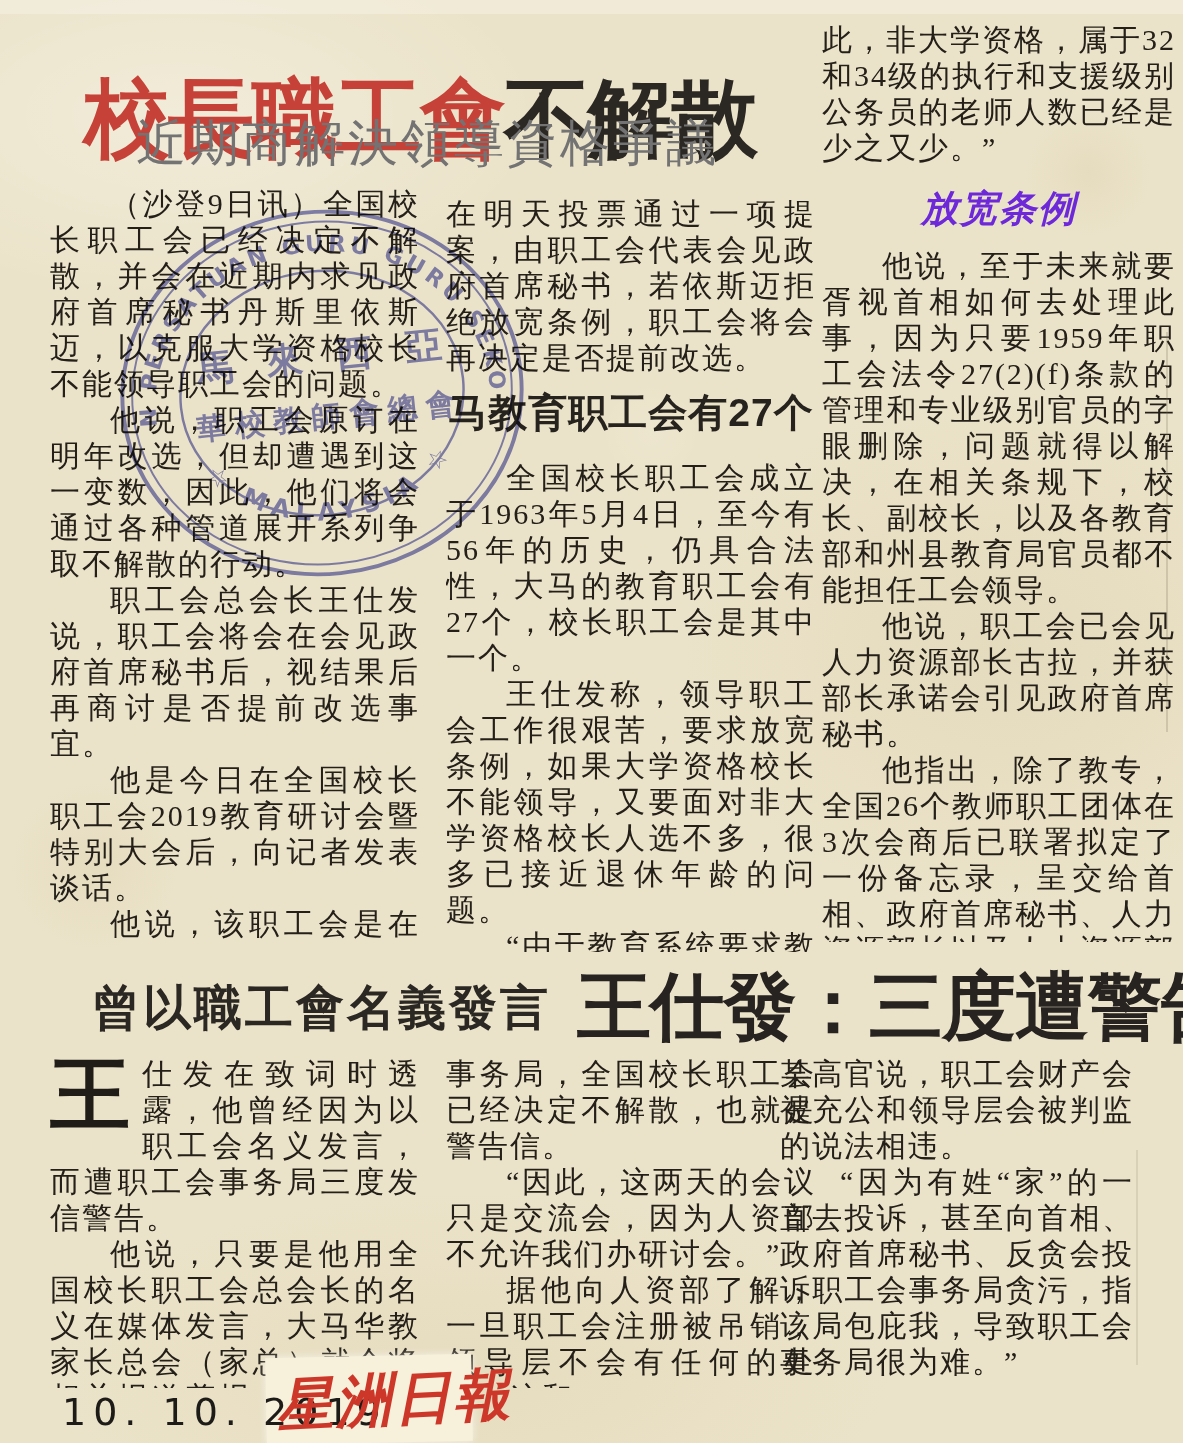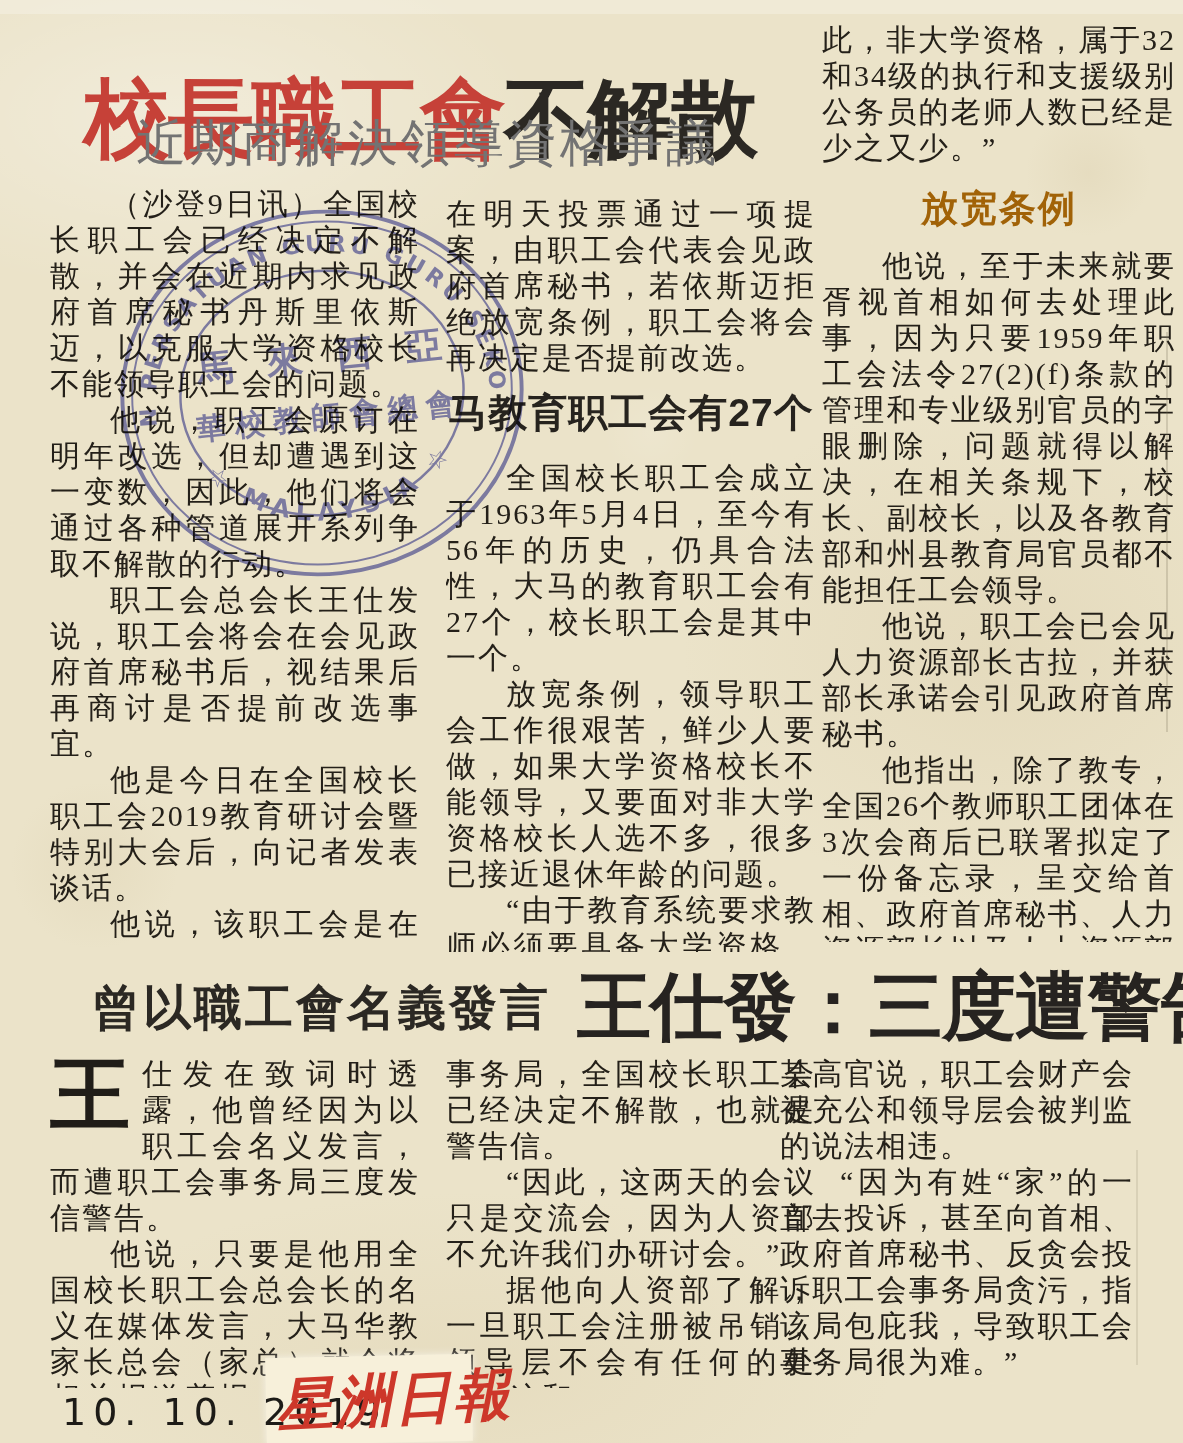--- a/index.html
+++ b/index.html
@@ -29,22 +29,22 @@
   .body-text{font-size:30px;line-height:36px;letter-spacing:2px;}
   .body-text p{margin:0;text-indent:2em;font-family:Liberation Serif, serif;}
   .body-text p.noindent{text-indent:0;}
   #col1{left:50px;top:186px;width:370px;height:756px;}
   #col2{left:446px;top:196px;width:370px;height:756px;}
   #col3{left:822px;top:22px;width:354px;height:920px;}
   .subhead{font-family:"Liberation Sans","DejaVu Sans",sans-serif;font-weight:900;
     font-size:39px;line-height:46px;letter-spacing:1px;color:#26231e;
     margin:14px 0 24px;text-indent:0;text-align:center;}
   .subhead2{font-family:"Liberation Sans","DejaVu Sans",sans-serif;font-weight:900;
-    font-size:37px;line-height:54px;letter-spacing:2px;color:#a16207;
-    margin:16px 0 12px;text-align:center;text-indent:0;}
+    font-size:37px;line-height:54px;letter-spacing:2px;color:#6d28d9;
+    margin:16px 0 12px;text-align:center;text-indent:0;font-style:italic;}
   
   .stamp{position:absolute;left:114px;top:204px;width:416px;height:378px;
     opacity:.82;mix-blend-mode:multiply;transform:rotate(-6deg);}
   .stamp .ring{font-family:"DejaVu Sans","Liberation Sans",sans-serif;font-weight:700;
     font-size:23px;letter-spacing:4px;fill:#6d6fbe;}
   .stamp .ringB{font-family:"DejaVu Sans","Liberation Sans",sans-serif;font-weight:700;
     font-size:25px;letter-spacing:7px;fill:#6d6fbe;}
   .stamp .cn1{font-size:37px;letter-spacing:34px;fill:#6d6fbe;font-weight:700;}
   .stamp .cn2{font-size:30px;letter-spacing:9px;fill:#6d6fbe;font-weight:700;}
   
@@ -91,21 +91,21 @@
   <p>他说，职工会原订在明年改选，但却遭遇到这一变数，因此，他们将会通过各种管道展开系列争取不解散的行动。</p>
   <p>职工会总会长王仕发说，职工会将会在会见政府首席秘书后，视结果后再商讨是否提前改选事宜。</p>
   <p>他是今日在全国校长职工会2019教育研讨会暨特别大会后，向记者发表谈话。</p>
   <p>他说，该职工会是在人力资源部的官员劝告下做出不解散的决定，职工会也会</p>
 </div>
 
 <div id="col2" class="newscol body-text">
   <p class="noindent">在明天投票通过一项提案，由职工会代表会见政府首席秘书，若依斯迈拒绝放宽条例，职工会将会再决定是否提前改选。</p>
   <div class="subhead">马教育职工会有27个</div>
   <p>全国校长职工会成立于1963年5月4日，至今有56年的历史，仍具合法性，大马的教育职工会有27个，校长职工会是其中一个。</p>
-  <p>放宽条例，领导职工会工作很艰苦，鲜少人要做，如果大学资格校长不能领导，又要面对非大学资格校长人选不多，很多已接近退休年龄的问题。</p>
+  <p>王仕发称，领导职工会工作很艰苦，要求放宽条例，如果大学资格校长不能领导，又要面对非大学资格校长人选不多，很多已接近退休年龄的问题。</p>
   <p>“由于教育系统要求教师必须要具备大学资格，即管理和专业级别公务员，因</p>
 </div>
 
 <div id="col3" class="newscol body-text">
   <p class="noindent">此，非大学资格，属于32和34级的执行和支援级别公务员的老师人数已经是少之又少。”</p>
   <div class="subhead2"><span>放宽条例</span><br>
     </div>
   <p>他说，至于未来就要胥视首相如何去处理此事，因为只要1959年职工会法令27(2)(f)条款的管理和专业级别官员的字眼删除，问题就得以解决，在相关条规下，校长、副校长，以及各教育部和州县教育局官员都不能担任工会领导。</p>
   <p>他说，职工会已会见人力资源部长古拉，并获部长承诺会引见政府首席秘书。</p>
   <p>他指出，除了教专，全国26个教师职工团体在3次会商后已联署拟定了一份备忘录，呈交给首相、政府首席秘书、人力资源部长以及人力资源部总监，要求放宽条例，允许校长领导职工会。</p>

